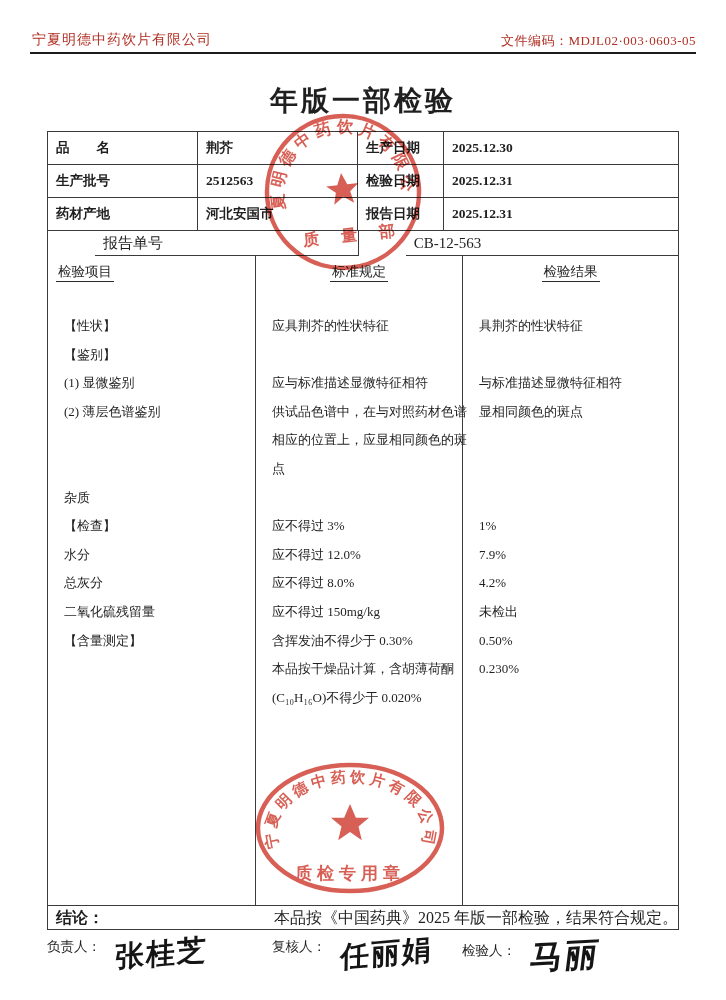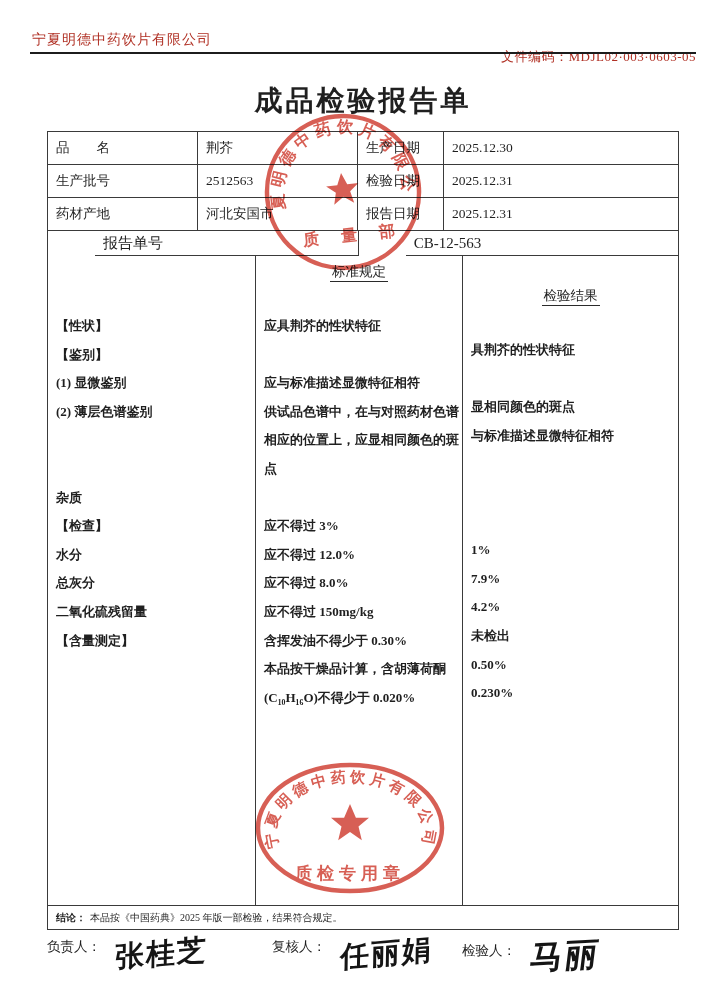--- a/index.html
+++ b/index.html
@@ -8,69 +8,69 @@
     --border:#3a3a3a;
     --ink:#1f1f1f;
   }
   html,body{margin:0;padding:0;background:#fff;}
   .page{
     position:relative;width:726px;height:1000px;background:#ffffff;overflow:hidden;
     font-family:"Liberation Serif","DejaVu Serif",serif;color:var(--ink);
   }
   
   .hdr-company{position:absolute;left:32px;top:31px;font-size:14px;color:var(--red);letter-spacing:1px;}
-  .hdr-code{position:absolute;right:30px;top:32px;font-size:13px;color:var(--red);letter-spacing:.5px;margin-top:16px;}
+  .hdr-code{position:absolute;right:30px;top:32px;font-size:13px;color:var(--red);letter-spacing:.5px;}
   .hdr-rule{position:absolute;left:30px;top:52px;width:666px;height:2px;background:#1c1c1c;}
   
   .title{position:absolute;left:0;top:82px;width:726px;text-align:center;
     font-size:28px;font-weight:bold;letter-spacing:3px;}
   
   .tbl{position:absolute;left:47px;top:131px;width:632px;height:799px;
     border:1px solid var(--border);box-sizing:border-box;background:transparent;}
   .info-grid{display:grid;grid-template-columns:150px 160px 86px 234px;grid-auto-rows:33px;}
   .cell{border-right:1px solid var(--border);border-bottom:1px solid var(--border);
-    display:flex;align-items:center;padding:0 8px;font-size:13.5px;box-sizing:border-box;white-space:nowrap;}
+    display:flex;align-items:center;padding:0 8px;font-size:13.5px;box-sizing:border-box;white-space:nowrap;font-weight:bold;}
   .cell.last{border-right:none;}
   .rn-row{display:flex;height:25px;}
   .rn-cell{border-right:1px solid var(--border);border-bottom:1px solid var(--border);
     display:flex;align-items:center;padding:0 8px;font-size:15px;box-sizing:border-box;margin-left:47px;}
   .rn-l{width:310px;}
   .rn-v{width:320px;border-right:none;text-align:center;}
   
   .insp{display:flex;height:650px;border-bottom:1px solid var(--border);box-sizing:border-box;}
   .icol{position:relative;box-sizing:border-box;border-right:1px solid var(--border);}
   .icol:last-child{border-right:none;}
-  .c0{width:208px;} .c1{width:207px;} .c2{width:215px;margin-top:24px;}
+  .c0{width:208px;} .c1{width:207px;} .c2{width:215px;}
   .ihead{margin-top:7px;text-align:center;font-size:13.5px;}
   .ihead.left{text-align:left;padding-left:8px;}
   .ul{border-bottom:1px solid #2a2a2a;padding:0 2px 2px;}
-  .lines{position:absolute;top:56px;left:8px;right:2px;font-weight:bold;}
+  .lines{position:absolute;top:56px;left:16px;right:2px;}
   .iline{height:28.6px;line-height:28.6px;font-size:13px;white-space:nowrap;}
   
-  .concl{height:24px;display:flex;align-items:center;padding-left:8px;font-size:10px;box-sizing:border-box;}
+  .concl{height:24px;display:flex;align-items:center;padding-left:8px;font-size:16px;box-sizing:border-box;justify-content:space-between;}
   .concl .b{font-weight:bold;margin-right:4px;}
   
   .sig{position:absolute;font-size:13.5px;white-space:nowrap;}
   .sig-name{display:inline-block;font-size:29px;font-weight:600;color:#151515;
     transform:rotate(-5deg) skewX(-6deg);margin-left:14px;vertical-align:-12px;letter-spacing:2px;}
   .sig3 .sig-name{font-size:33px;transform:rotate(-3deg) skewX(-10deg);}
   
   .stamp{position:absolute;mix-blend-mode:multiply;opacity:.88;}
   .stamp text{fill:var(--stamp);font-family:"Liberation Serif","DejaVu Serif",serif;font-weight:bold;}
 </style>
 </head>
 <body>
 
 <div class="page">
 
   <div class="hdr-company">宁夏明德中药饮片有限公司</div>
   <div class="hdr-code"><span>文件编码：</span><span>MDJL02·003·0603-05</span></div>
   <div class="hdr-rule"></div>
 
-  <div class="title">成品检验报告单</div>
+  <div class="title">年版一部检验</div>
 
   <div class="tbl">
 
     <div class="info-grid">
       <div class="cell">品　　名</div>
       <div class="cell">荆芥</div>
       <div class="cell">生产日期</div>
       <div class="cell last">2025.12.30</div>
 
       <div class="cell">生产批号</div>
@@ -84,20 +84,21 @@
       <div class="cell last">2025.12.31</div>
     </div>
 
     <div class="rn-row">
       <div class="rn-cell rn-l">报告单号</div>
       <div class="rn-cell rn-v">CB-12-563</div>
     </div>
 
     <div class="insp">
       <div class="icol c0">
+        <div class="ihead left"><span class="ul">检验项目</span></div>
         <div class="lines">
             <div class="iline">【性状】</div>
             <div class="iline">【鉴别】</div>
             <div class="iline">(1) 显微鉴别</div>
             <div class="iline">(2) 薄层色谱鉴别</div>
             <div class="iline"></div>
             <div class="iline"></div>
             <div class="iline">杂质</div>
             <div class="iline">【检查】</div>
             <div class="iline">水分</div>
@@ -125,22 +126,22 @@
             <div class="iline">含挥发油不得少于 0.30%</div>
             <div class="iline">本品按干燥品计算，含胡薄荷酮</div>
             <div class="iline">(C₁₀H₁₆O)不得少于 0.020%</div>
           </div>
       </div>
       <div class="icol c2">
         <div class="ihead"><span class="ul">检验结果</span></div>
         <div class="lines">
             <div class="iline">具荆芥的性状特征</div>
             <div class="iline"></div>
+            <div class="iline">与标准描述显微特征相符</div>
             <div class="iline">显相同颜色的斑点</div>
-            <div class="iline">与标准描述显微特征相符</div>
             <div class="iline"></div>
             <div class="iline"></div>
             <div class="iline"></div>
             <div class="iline">1%</div>
             <div class="iline">7.9%</div>
             <div class="iline">4.2%</div>
             <div class="iline">未检出</div>
             <div class="iline">0.50%</div>
             <div class="iline">0.230%</div>
             <div class="iline"></div>

